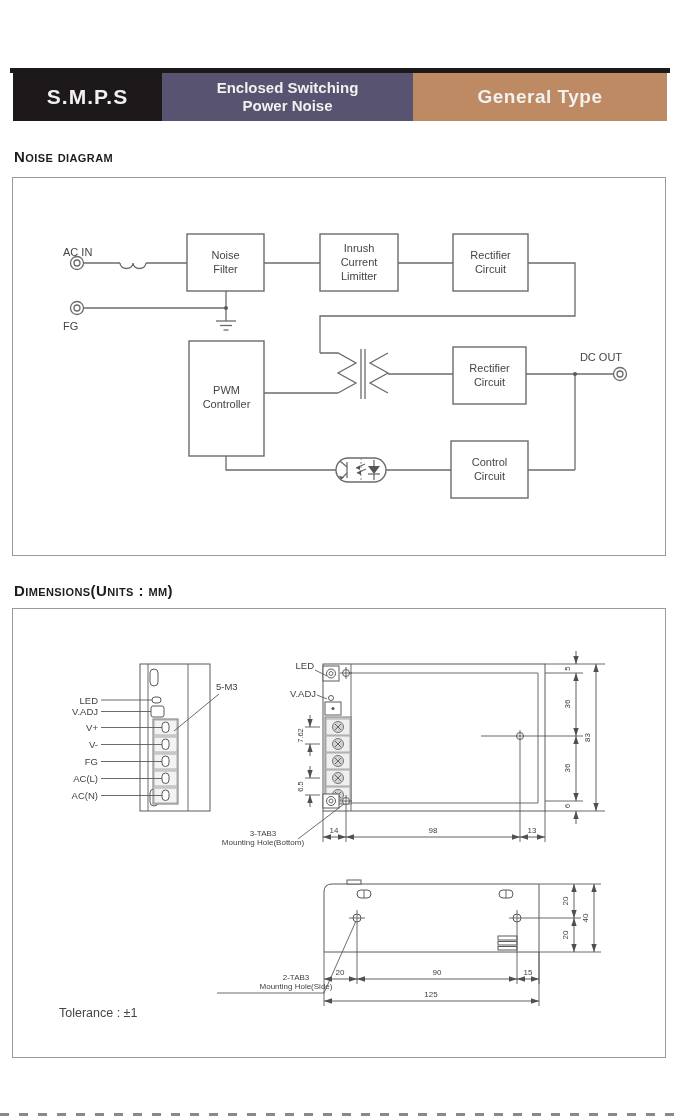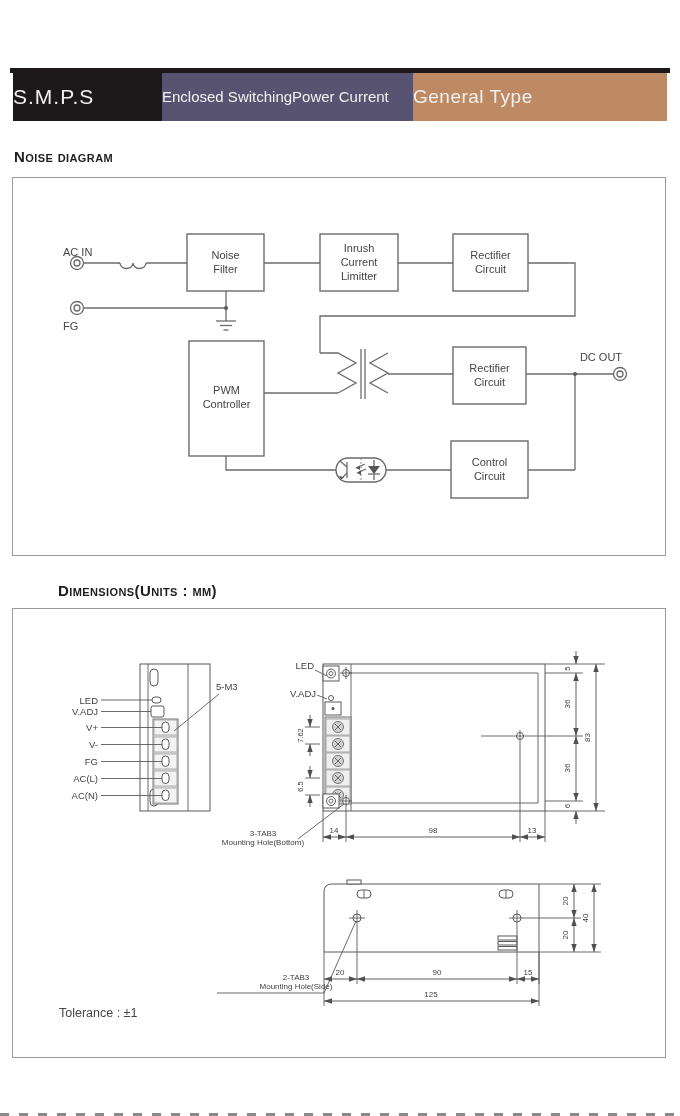--- a/index.html
+++ b/index.html
@@ -4,28 +4,28 @@
 <style>
   html,body{margin:0;padding:0;}
   body{
     width:680px;height:1116px;position:relative;background:#ffffff;
     font-family:"Liberation Sans",sans-serif;overflow:hidden;
   }
   .abs{position:absolute;}
   
   .brand{top:50px;right:13px;font-size:13px;font-weight:bold;color:#161214;letter-spacing:.2px;margin-top:22px;}
   .topbar{left:10px;top:68px;width:660px;height:5px;background:#1d191a;}
-  .banner-box{top:73px;height:48px;display:flex;align-items:center;color:#f2f1ef;font-weight:normal;}
+  .banner-box{top:73px;height:48px;display:flex;align-items:center;justify-content:center;color:#f2f1ef;font-weight:bold;}
   .banner-left{left:13px;width:149px;background:#1d191a;font-size:21px;letter-spacing:1px;}
-  .banner-center{left:162px;width:251px;background:#585370;font-size:15px;text-align:center;line-height:18px;}
+  .banner-center{left:162px;width:251px;background:#585370;font-size:15px;text-align:center;line-height:18px;flex-direction:column;}
   .banner-right{left:413px;width:254px;background:#bd8a64;font-size:19px;letter-spacing:.5px;}
   
   .sec-title{font-weight:bold;font-variant:small-caps;font-size:15px;color:#1d1d1d;letter-spacing:.4px;}
   #block-title{left:14px;top:148px;}
-  #dims-title{left:14px;top:582px;margin-left:44px;}
+  #dims-title{left:14px;top:582px;}
   
   .frame{border:1px solid #9a9a9a;background:#fff;box-sizing:border-box;}
   #block-frame{left:12px;top:177px;width:654px;height:379px;}
   #dims-frame{left:12px;top:608px;width:654px;height:450px;}
   svg{display:block;}
   svg text{font-family:"Liberation Sans",sans-serif;fill:#454545;}
   .wire{stroke:#6b6b6b;stroke-width:1.3;fill:none;}
   .bbox{stroke:#6b6b6b;stroke-width:1.4;fill:#ffffff;}
   .btxt{font-size:11px;text-anchor:middle;}
   .ltxt{font-size:11px;}
@@ -40,21 +40,21 @@
 </head>
 <body>
 
 <div class="abs brand">Unionelecom</div>
 <div class="abs topbar"></div>
 <div class="abs banner-box banner-left">
   <span>S.M.P.S</span>
 </div>
 <div class="abs banner-box banner-center">
   <span>Enclosed Switching</span>
-  <span>Power Current</span>
+  <span>Power Noise</span>
 </div>
 <div class="abs banner-box banner-right">
   <span>General Type</span>
 </div>
 
 <div class="abs sec-title" id="block-title">Noise diagram</div>
 
 <div class="abs frame" id="block-frame">
 <svg width="652" height="377" viewBox="0 0 652 377">
 

